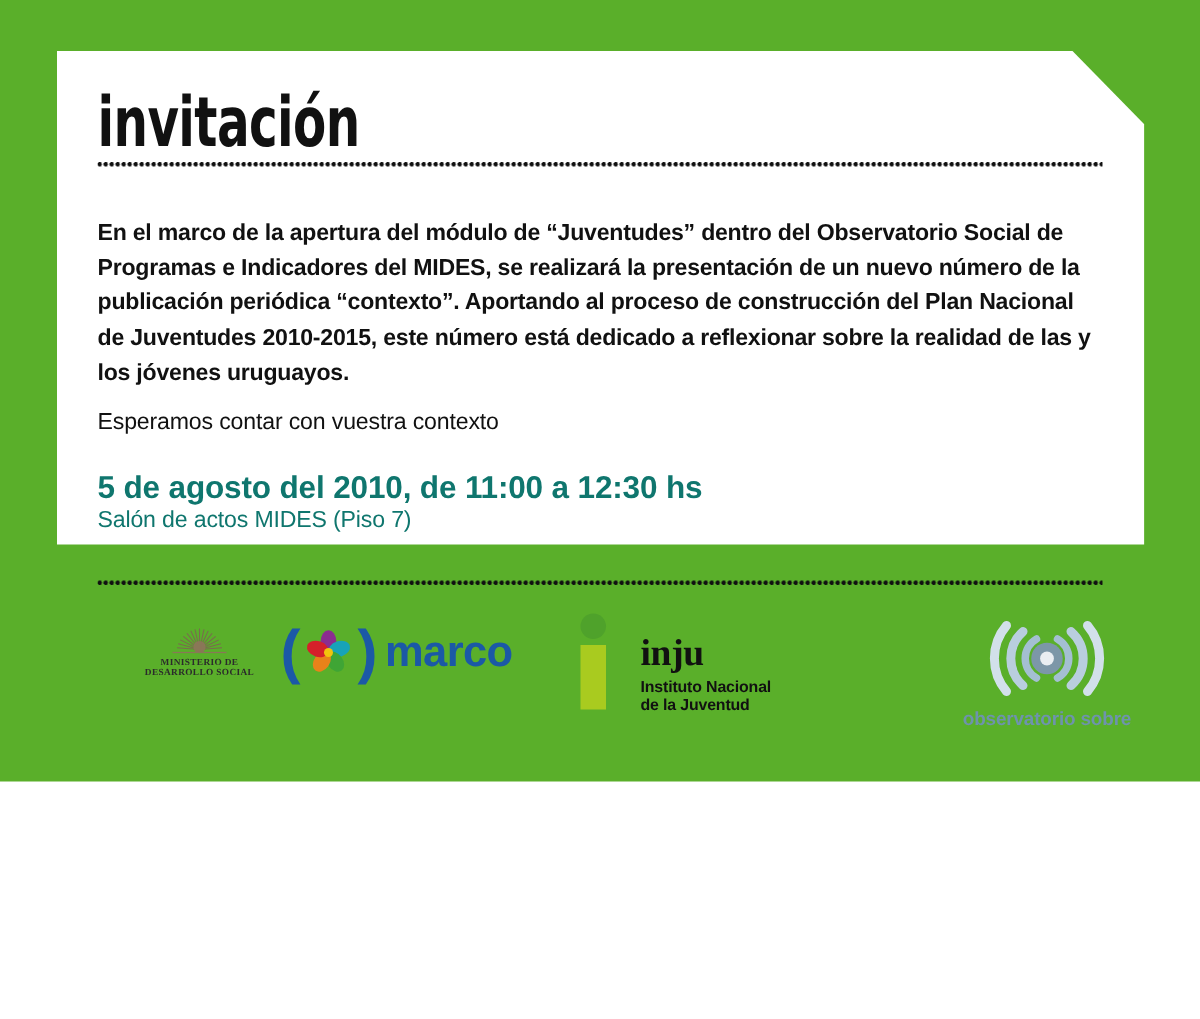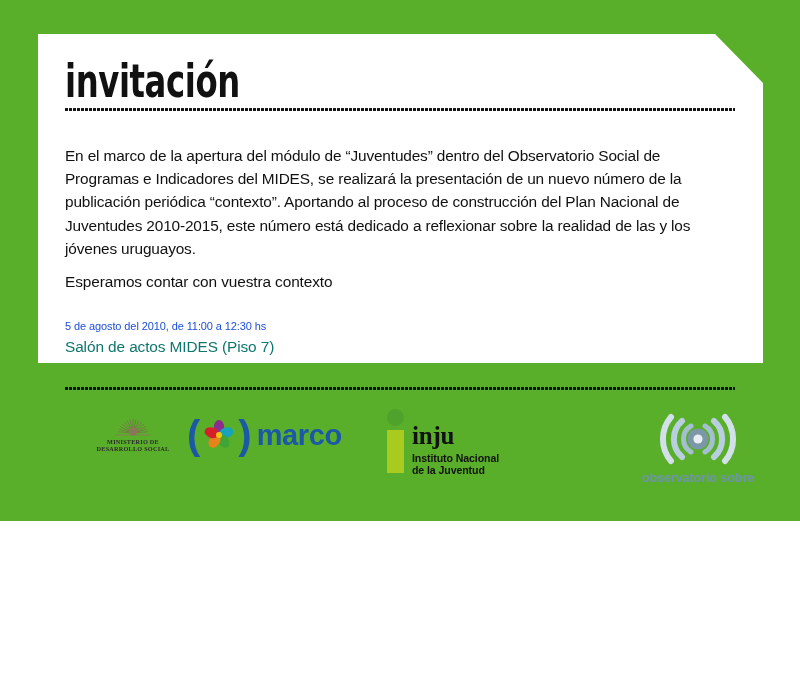--- a/index.html
+++ b/index.html
@@ -83,40 +83,41 @@
   .body-copy {
     position: absolute;
     left: 0;
     top: 110px;
     width: 668px;
     font-family: "Liberation Sans", sans-serif;
     font-size: 15.4px;
     line-height: 23.2px;
     color: #111111;
     letter-spacing: -0.15px;
+    font-weight: bold;
   }
 
   .waiting-line {
     position: absolute;
     left: 0;
     top: 238px;
     font-size: 15.4px;
     line-height: 20px;
     color: #111111;
     letter-spacing: -0.1px;
   }
 
   .date-line {
     position: absolute;
     left: 0;
     top: 282px;
-    font-size: 11px;
-    font-weight: normal;
+    font-size: 21px;
+    font-weight: bold;
     line-height: 20px;
-    color: #1d4ed8;
+    color: #0f766e;
     letter-spacing: -0.1px;
   }
 
   .place-line {
     position: absolute;
     left: 0;
     top: 303px;
     font-size: 15.4px;
     line-height: 20px;
     color: #0f766e;
@@ -180,21 +181,21 @@
     margin-left: 3px;
   }
 
   
   .inju-block {
     position: absolute;
     left: 322px;
     top: 0px;
     display: flex;
     align-items: flex-start;
-    gap: 8px;
+    gap: 23px;
   }
   .inju-i {
     position: relative;
     width: 17px;
     height: 64px;
   }
   .inju-dot {
     position: absolute;
     left: 0;
     top: 0;

